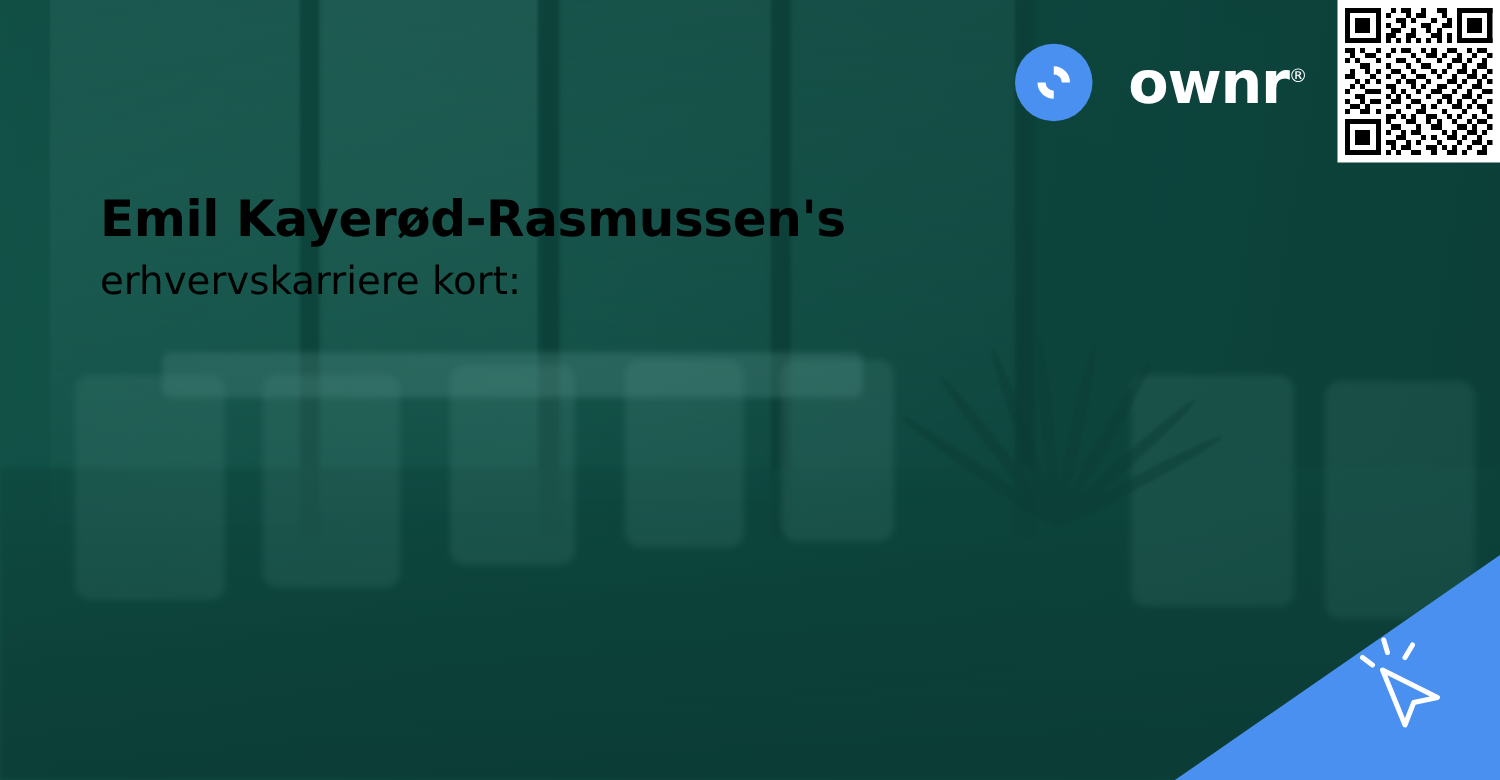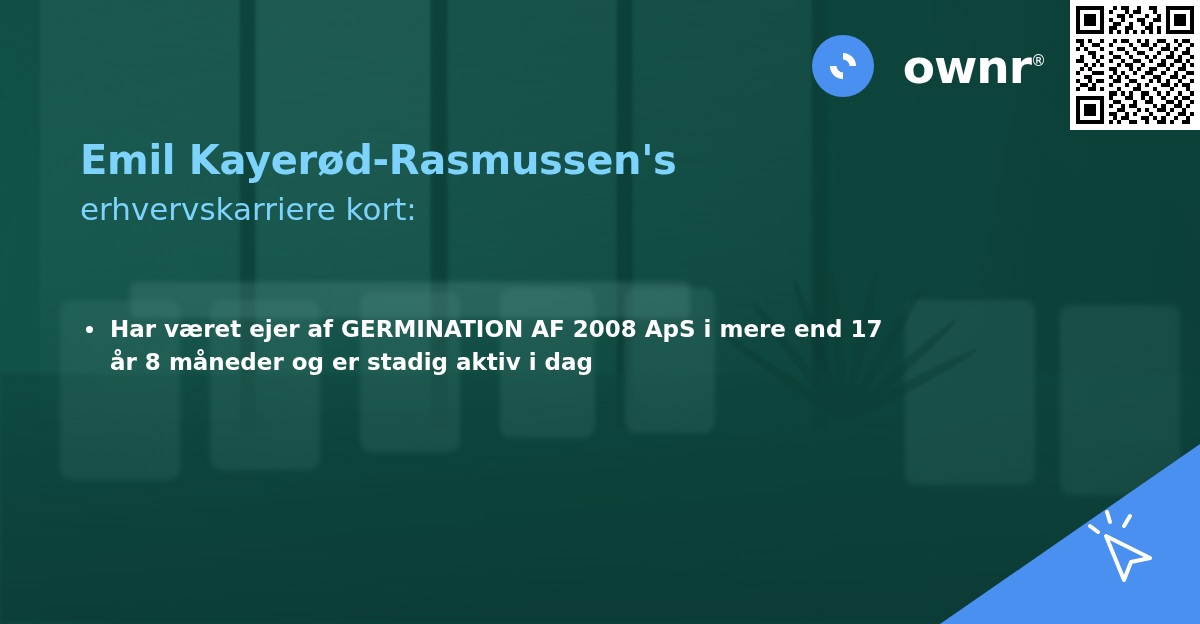--- a/index.html
+++ b/index.html
@@ -142,23 +142,23 @@
     height: 130px;
     background: #ffffff;
     padding: 6px;
     box-sizing: border-box;
   }
   .qr svg { display: block; }
   
   .headline {
     position: absolute;
     left: 80px;
-    top: 136px;
+    top: 152px;
     width: 840px;
-    color: #7dd3fc;
+    color: #000000;
   }
   .headline .line1 {
     font-size: 40px;
     font-weight: bold;
     line-height: 1.22;
     letter-spacing: -0.3px;
   }
   .headline .line2 {
     font-size: 31px;
     font-weight: normal;
@@ -501,21 +501,20 @@
       </g>
     </svg>
   </div>
 
   <div class="headline">
     <div class="line1">Emil Kayerød-Rasmussen's</div>
     <div class="line2">erhvervskarriere kort:</div>
   </div>
 
   <ul class="bullets">
-    <li>Har været ejer af GERMINATION AF 2008 ApS i mere end 17 år 8 måneder og er stadig aktiv i dag</li>
   </ul>
 
   <div class="corner">
     <div class="corner-tri"></div>
     <span class="cursor">
       <svg width="92" height="92" viewBox="0 0 92 92" aria-hidden="true">
         <g stroke="#ffffff" stroke-width="4" stroke-linecap="round">
           <line x1="18" y1="30" x2="10" y2="24"></line>
           <line x1="30" y1="20" x2="27" y2="10"></line>
           <line x1="44" y1="24" x2="50" y2="14"></line>

